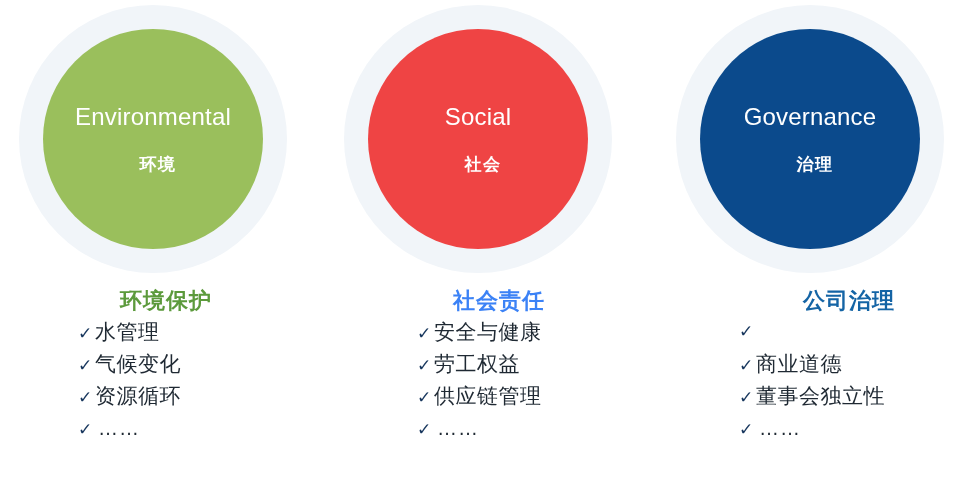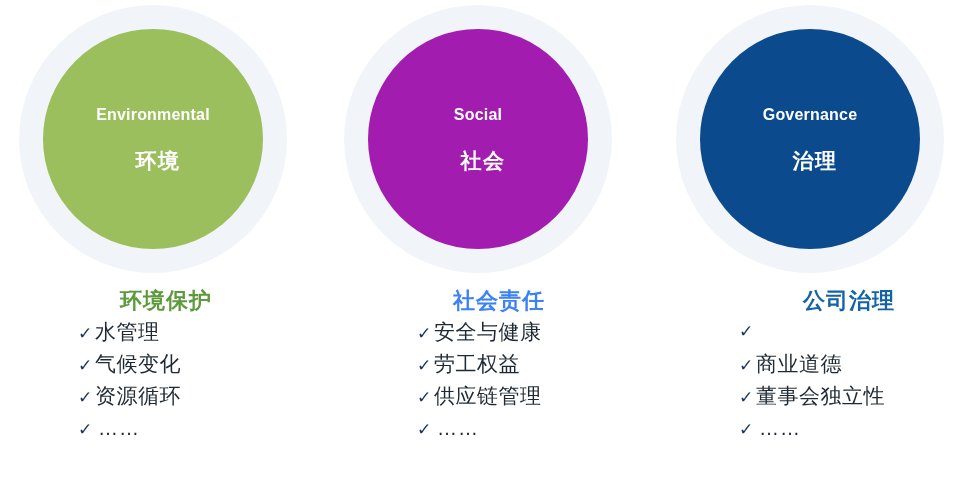--- a/index.html
+++ b/index.html
@@ -48,39 +48,39 @@
     height: 220px;
     border-radius: 50%;
     display: flex;
     flex-direction: column;
     align-items: center;
     justify-content: center;
     box-sizing: border-box;
   }
   .disc .en {
     color: #ffffff;
-    font-size: 16px;
-    font-weight: bold;
+    font-size: 24px;
+    font-weight: normal;
     line-height: 1;
     letter-spacing: .2px;
     margin-bottom: 27px;
     white-space: nowrap;
   }
   .disc .zh {
     color: #ffffff;
-    font-size: 21px;
+    font-size: 17px;
     font-weight: bold;
     line-height: 1;
     letter-spacing: 1.5px;
     white-space: nowrap;
     margin-left: 10px;
   }
 
   .env .disc { background: #9ABF5C; }
-  .soc .disc { background: #a21caf; }
+  .soc .disc { background: #ef4444; }
   .gov .disc { background: #0B4A8C; }
 
   
   .heading {
     position: absolute;
     top: 281px;
     left: 0;
     width: 320px;
     text-align: center;
     font-size: 22px;

